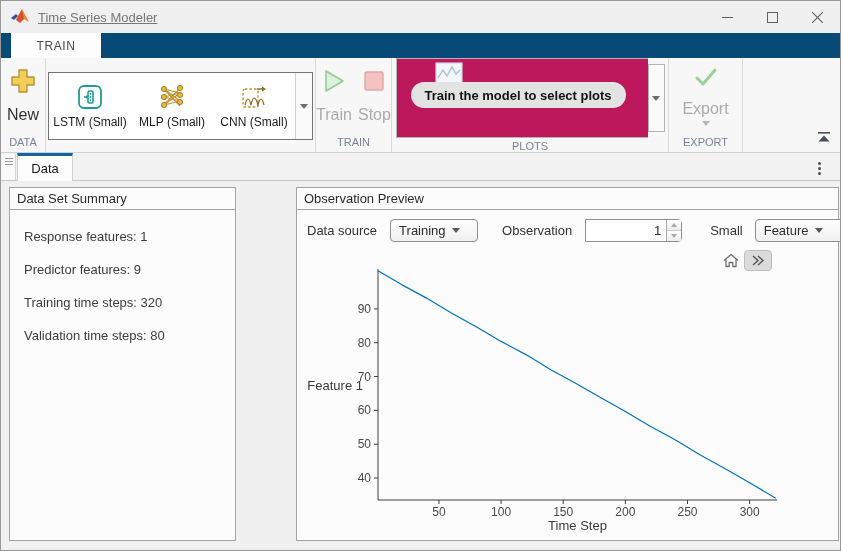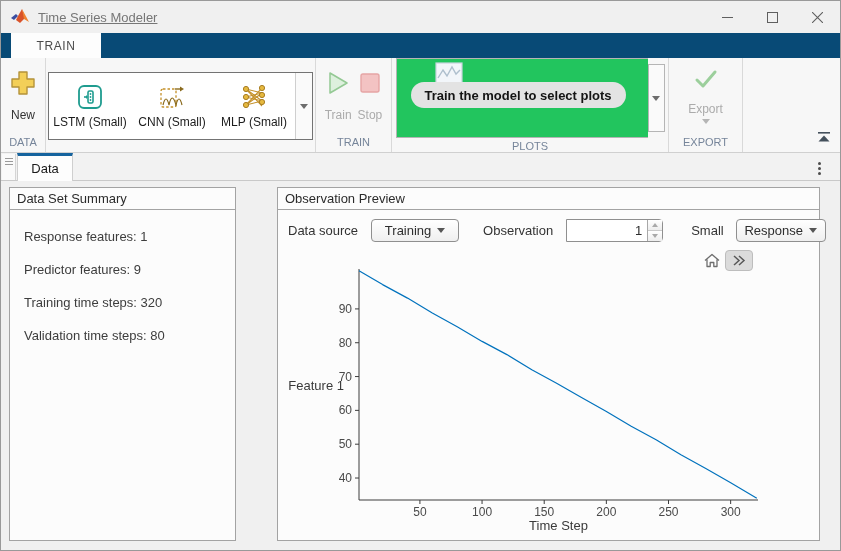--- a/index.html
+++ b/index.html
@@ -42,36 +42,36 @@
   .ts-body { flex:1; display:flex; align-items:center; justify-content:center; }
   .ts-label { height:18px; line-height:16px; text-align:center; font-size:11px; color:#76859a; }
   .sec-data { width:45px; }
   .sec-models { width:270px; }
   .sec-train { width:76px; }
   .sec-plots { width:277px; }
   .sec-export { width:74px; }
   .sec-fill { flex:1; border-right:none; position:relative; }
 
   .ts-bigbtn { display:flex; flex-direction:column; align-items:center; justify-content:center; background:none; border:none; cursor:default; }
-  .ts-bigbtn .lbl { font-size:12px; color:#333; margin-top:12px; }
+  .ts-bigbtn .lbl { font-size:16px; color:#333; margin-top:12px; }
   .ts-bigbtn .lbl.disabled { color:#ababab; }
 
   .gallery {
     display:flex; align-items:stretch; background:#fff;
     border:1px solid #737373; height:68px; margin-top:2px;
   }
   .gallery-item { width:82px; display:flex; flex-direction:column; align-items:center; justify-content:center; cursor:default; }
   .gallery-item .lbl { font-size:12px; color:#1c1c1c; margin-top:4px; white-space:nowrap; }
   .gallery-drop {
     width:17px; border-left:1px solid #cfcfcf; background:#fafafa;
     display:flex; align-items:center; justify-content:center; cursor:default;
   }
   .drop-caret { width:0; height:0; border-left:4px solid transparent; border-right:4px solid transparent; border-top:5px solid #6d6d6d; }
 
-  .plots-box { position:relative; width:252px; height:80px; background:#22c55e; border:1px solid #b5b5b5; border-right:none; }
+  .plots-box { position:relative; width:252px; height:80px; background:#be185d; border:1px solid #b5b5b5; border-right:none; }
   .plots-icon { position:absolute; left:38px; top:3px; }
   .plots-pill {
     position:absolute; left:14px; top:23px; height:26px; padding:0 14px;
     background:#e3e3e3; border-radius:13px; display:flex; align-items:center;
     font-size:13px; font-weight:bold; color:#141414; white-space:nowrap;
   }
   .plots-dropcol { width:17px; height:68px; background:#fafafa; border:1px solid #b5b5b5; display:flex; align-items:center; justify-content:center; }
 
   .export-caret { margin-top:3px; }
 
@@ -94,35 +94,35 @@
     border-top:3px solid #15639e; display:flex; align-items:center; justify-content:center;
     font-size:13px; color:#1a1a1a; cursor:default;
   }
   .doctab-dots { position:absolute; right:14px; top:6px; width:14px; height:18px; display:flex; flex-direction:column; align-items:center; justify-content:center; gap:2px; cursor:default; }
   .doctab-dots i { width:3px; height:3px; border-radius:50%; background:#4c4c4c; }
 
   
   .content { position:absolute; left:0; top:180px; width:100%; height:371px; background:#f0f0f0; }
   .panel { position:absolute; background:#fcfcfc; border:1px solid #a3a3a3; }
   .panel-left { left:8px; top:6px; width:227px; height:354px; }
-  .panel-right { left:276px; top:6px; width:543px; height:354px; }
+  .panel-right { left:295px; top:6px; width:543px; height:354px; }
   .panel-header {
     height:22px; line-height:21px; padding-left:7px; font-size:13px; color:#2b2b2b;
     border-bottom:1px solid #a3a3a3; background:#fcfcfc;
   }
   .summary-items { padding:17px 0 0 14px; }
   .summary-items .item { font-size:13px; color:#3d3d3d; margin-bottom:14px; line-height:19px; }
 
   
   .controls-row { position:absolute; left:10px; top:30px; height:24px; display:flex; align-items:center; font-size:13px; color:#333; }
   .ctl-label { white-space:nowrap; }
   .dropdown {
     height:23px; border:1px solid #8f8f8f; border-radius:4px;
     background:linear-gradient(#ffffff,#efefef);
-    display:flex; align-items:center; justify-content:center;
+    display:flex; align-items:center; justify-content:flex-start;
     padding:0 8px; font-size:13px; color:#2e2e2e; cursor:default;
   }
   .dd-datasource { width:88px; margin-left:13px; }
   .dd-type { width:90px; margin-left:12px; }
   .dd-caret { width:0; height:0; border-left:4px solid transparent; border-right:4px solid transparent; border-top:5px solid #565656; margin-left:6px; }
   .obs-label { margin-left:24px; }
   .obs-wrap { margin-left:13px; display:flex; height:23px; border:1px solid #8f8f8f; border-radius:0 4px 4px 0; background:#fff; }
   .obs-input {
     width:80px; border:none; outline:none; text-align:right; padding-right:5px;
     font-size:13px; color:#2e2e2e; font-family:"Liberation Sans",sans-serif; background:transparent;
@@ -200,29 +200,20 @@
             <svg width="30" height="28" viewBox="0 0 30 28">
               <rect x="4" y="3" width="22" height="22" rx="5" fill="none" stroke="#1f9c8f" stroke-width="1.8"></rect>
               <rect x="13" y="8" width="5" height="12" rx="1.5" fill="none" stroke="#1f9c8f" stroke-width="1.6"></rect>
               <circle cx="15.5" cy="11" r="0.9" fill="#1f9c8f"></circle>
                 <circle cx="15.5" cy="14" r="0.9" fill="#1f9c8f"></circle>
                 <circle cx="15.5" cy="17" r="0.9" fill="#1f9c8f"></circle>
               <path d="M9 14 h3" stroke="#1f9c8f" stroke-width="1.6"></path>
               <path d="M11 12 l2 2 -2 2 z" fill="#1f9c8f"></path>
             </svg>
             <span class="lbl">LSTM (Small)</span>
-          </div>
-          <div class="gallery-item">
-            <svg width="30" height="28" viewBox="0 0 30 28">
-              <rect x="4" y="6" width="15" height="18" rx="2" fill="none" stroke="#c49029" stroke-width="1.3" stroke-dasharray="2.5 2"></rect>
-              <path d="M6 22 q3 -12 6 0 q3 -14 7 0 q3 -12 6 0" fill="none" stroke="#8a6a1d" stroke-width="1.2"></path>
-              <path d="M18 6 h6" stroke="#8a6a1d" stroke-width="1.4"></path>
-              <path d="M23 3.5 l4 2.5 -4 2.5 z" fill="#8a6a1d"></path>
-            </svg>
-            <span class="lbl">CNN (Small)</span>
           </div>
           <div class="gallery-item">
             <svg width="30" height="28" viewBox="0 0 30 28">
               <g stroke="#c49029" stroke-width="1.1">
                 <line x1="7" y1="6" x2="23" y2="10"></line>
                   <line x1="7" y1="6" x2="23" y2="18"></line>
                 <line x1="7" y1="14" x2="23" y2="10"></line>
                   <line x1="7" y1="14" x2="23" y2="18"></line>
                 <line x1="7" y1="22" x2="23" y2="10"></line>
                   <line x1="7" y1="22" x2="23" y2="18"></line>
@@ -233,20 +224,29 @@
                 <circle cx="7" cy="6" r="2.6"></circle>
                   <circle cx="7" cy="14" r="2.6"></circle>
                   <circle cx="7" cy="22" r="2.6"></circle>
                 <circle cx="23" cy="5" r="2.6"></circle>
                   <circle cx="23" cy="12" r="2.6"></circle>
                   <circle cx="23" cy="19" r="2.6"></circle>
               </g>
             </svg>
             <span class="lbl">MLP (Small)</span>
           </div>
+          <div class="gallery-item">
+            <svg width="30" height="28" viewBox="0 0 30 28">
+              <rect x="4" y="6" width="15" height="18" rx="2" fill="none" stroke="#c49029" stroke-width="1.3" stroke-dasharray="2.5 2"></rect>
+              <path d="M6 22 q3 -12 6 0 q3 -14 7 0 q3 -12 6 0" fill="none" stroke="#8a6a1d" stroke-width="1.2"></path>
+              <path d="M18 6 h6" stroke="#8a6a1d" stroke-width="1.4"></path>
+              <path d="M23 3.5 l4 2.5 -4 2.5 z" fill="#8a6a1d"></path>
+            </svg>
+            <span class="lbl">CNN (Small)</span>
+          </div>
           <div class="gallery-drop">
             <span class="drop-caret"></span>
           </div>
         </div>
       </div>
     </div>
 
     <div class="ts-section sec-train">
       <div class="ts-body" style="gap:6px;">
         <button class="ts-bigbtn">
@@ -348,21 +348,21 @@
             <div class="spin-btn up">
                 <span class="tri-up"></span>
               </div>
             <div class="spin-btn">
                 <span class="tri-dn"></span>
               </div>
           </div>
         </div>
         <span class="ctl-label type-label">Small</span>
         <div class="dropdown dd-type">
-          <span>Response</span>
+          <span>Feature</span>
           <span class="dd-caret"></span>
         </div>
       </div>
 
       <div class="axtoolbar">
         <div class="ax-home">
           <svg width="16" height="15" viewBox="0 0 16 15">
             <path d="M1 7.5 L8 1.5 L15 7.5 M3 6.6 V13.5 H6.2 V9.5 H9.8 V13.5 H13 V6.6" fill="none" stroke="#6e6e6e" stroke-width="1.3" stroke-linejoin="round"></path>
           </svg>
         </div>

